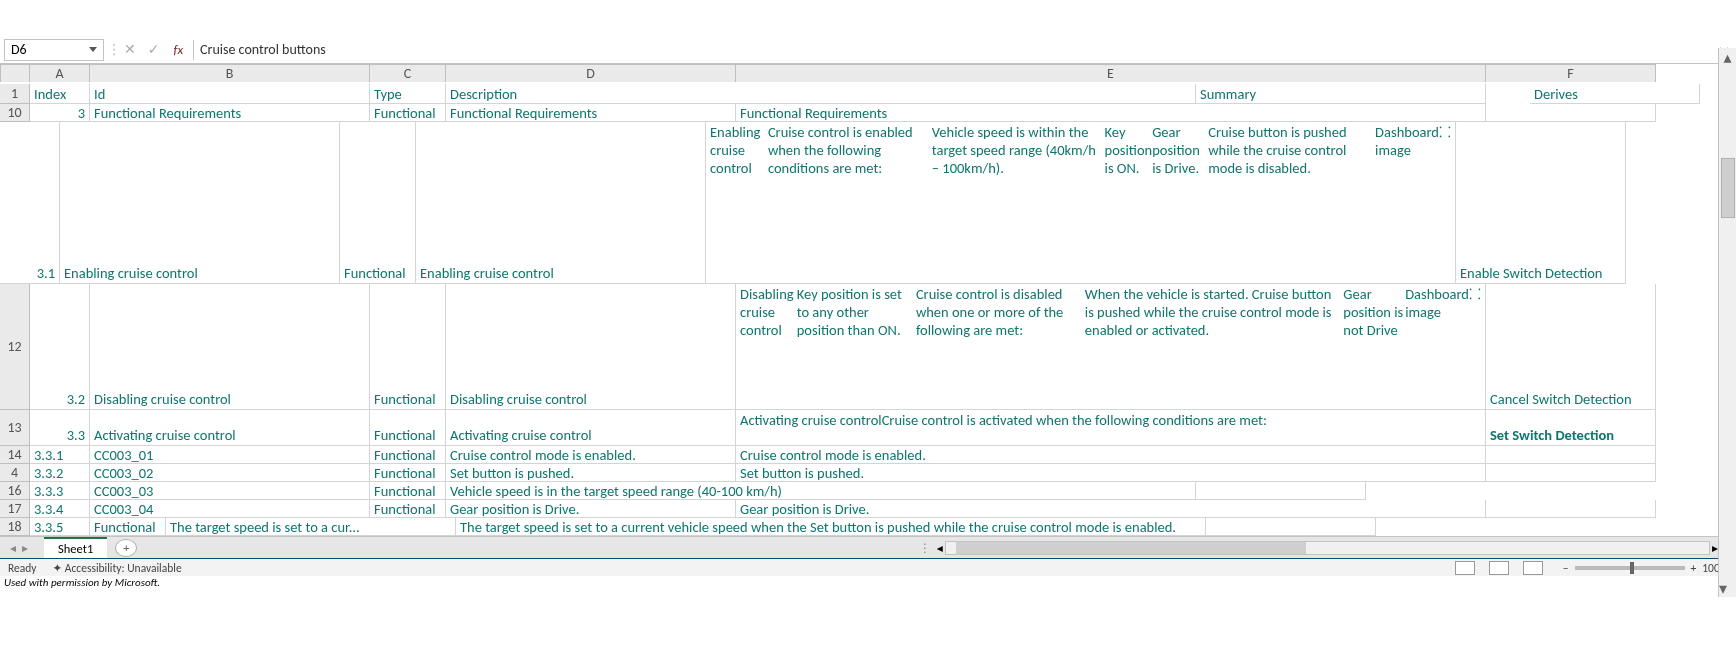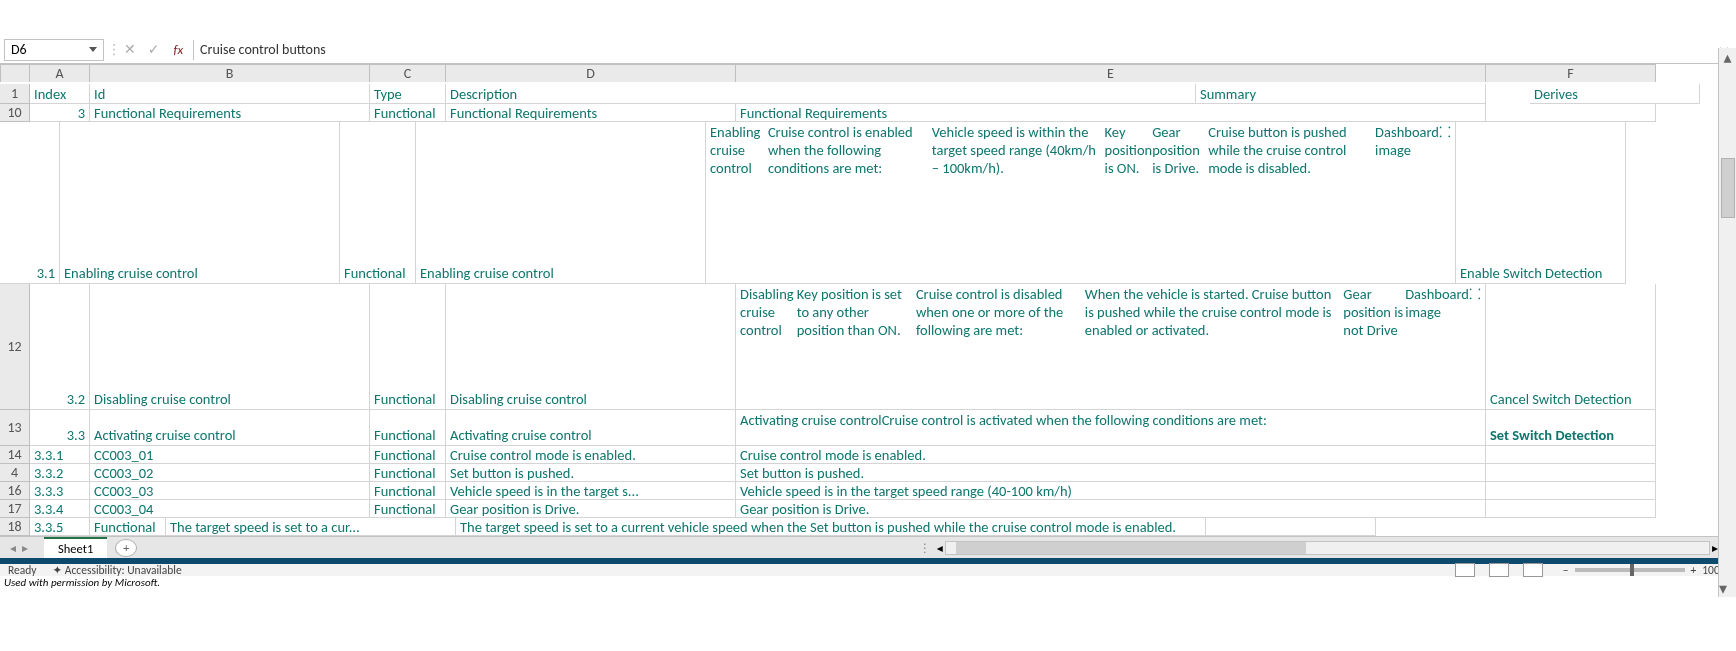--- a/index.html
+++ b/index.html
@@ -43,21 +43,21 @@
   
   .tabs { height: 22px; background: #e6e6e6; display: flex; align-items: center; font-size: 12px; border-top: 1px solid #c3c3c3; }
   .tabs .nav { padding: 0 10px; color: #888; display: flex; gap: 6px; }
   .sheet-tab { background: #fff; border-top: 2px solid #217346; padding: 2px 14px; margin-left: 6px; font-size: 12.5px; }
   .sheet-add { width: 22px; height: 18px; margin-left: 8px; border: 1px solid #b0b0b0; border-radius: 50%; display: flex; align-items: center; justify-content: center; font-size: 12px; color: #666; background: #fff; }
   .hsb { flex: 1; display: flex; align-items: center; margin-right: 18px; }
   .hsb .track { flex: 1; height: 14px; background: #f0f0f0; border: 1px solid #c3c3c3; margin: 0 2px; position: relative; }
   .hsb .thumb { position: absolute; left: 10px; width: 350px; top: 0; bottom: 0; background: #cfcfcf; }
 
   
-  .status { height: 18px; background: #f3f3f3; border-top: 6px solid #0c4a6e; display: flex; align-items: center; font-size: 11.5px; color: #444; padding: 0 8px; justify-content: space-between; }
+  .status { height: 18px; background: #f3f3f3; border-top: 1px solid #0c4a6e; display: flex; align-items: center; font-size: 11.5px; color: #444; padding: 0 8px; justify-content: space-between; }
   .status-left { display: flex; align-items: center; gap: 16px; }
   .views { display: flex; gap: 14px; align-items: center; }
   .views .vb { width: 20px; height: 14px; border: 1px solid #999; background: #fff; }
   .zoom { display: flex; align-items: center; gap: 6px; }
   .zoom-track { width: 110px; height: 4px; background: #bbb; position: relative; }
   .zoom-thumb { position: absolute; top: -4px; left: 55px; width: 4px; height: 12px; background: #666; }
 
   .watermark { height: 14px; font-size: 11px; font-style: italic; color: #000; padding-left: 4px; background: #fff; }
 
   .top-area { background: #fff; height: 48px; margin-top: 36px; }
@@ -179,21 +179,20 @@
       <div class="cell cC" style="height: 18px;">Functional</div>
       <div class="cell cD" style="height: 18px;">Set button is pushed.</div>
       <div class="cell cE" style="height: 18px;">Set button is pushed.</div>
       <div class="cell cF" style="height: 18px;"></div>
     </div>
     <div class="row" style="height: 18px;">
       <div class="rh" style="height: 18px;">16</div>
       <div class="cell cA" style="height: 18px;">3.3.3</div>
       <div class="cell cB" style="height: 18px;">CC003_03</div>
       <div class="cell cC" style="height: 18px;">Functional</div>
-      <div class="cell cD" style="height: 18px;">Vehicle speed is in the target s...</div>
       <div class="cell cE" style="height: 18px;">Vehicle speed is in the target speed range (40-100 km/h)</div>
       <div class="cell cF" style="height: 18px;"></div>
     </div>
     <div class="row" style="height: 18px;">
       <div class="rh" style="height: 18px;">17</div>
       <div class="cell cA" style="height: 18px;">3.3.4</div>
       <div class="cell cB" style="height: 18px;">CC003_04</div>
       <div class="cell cC" style="height: 18px;">Functional</div>
       <div class="cell cD" style="height: 18px;">Gear position is Drive.</div>
       <div class="cell cE" style="height: 18px;">Gear position is Drive.</div>

